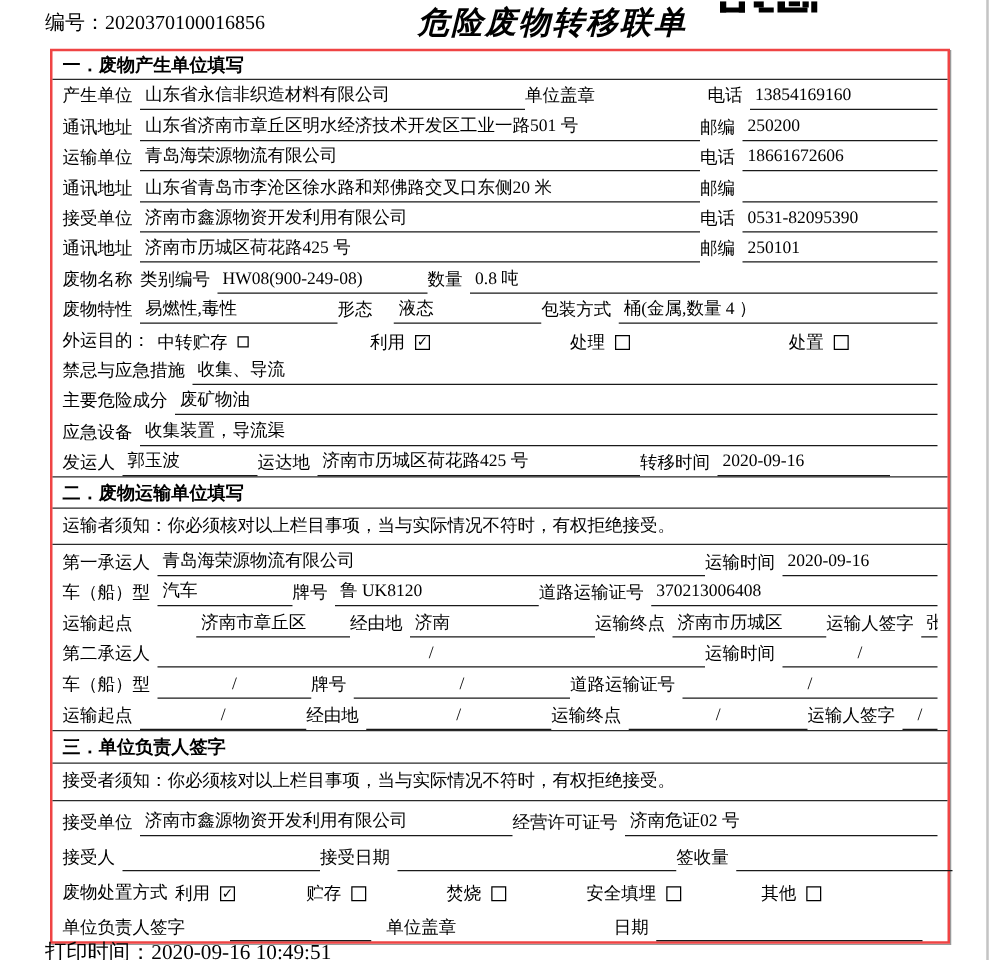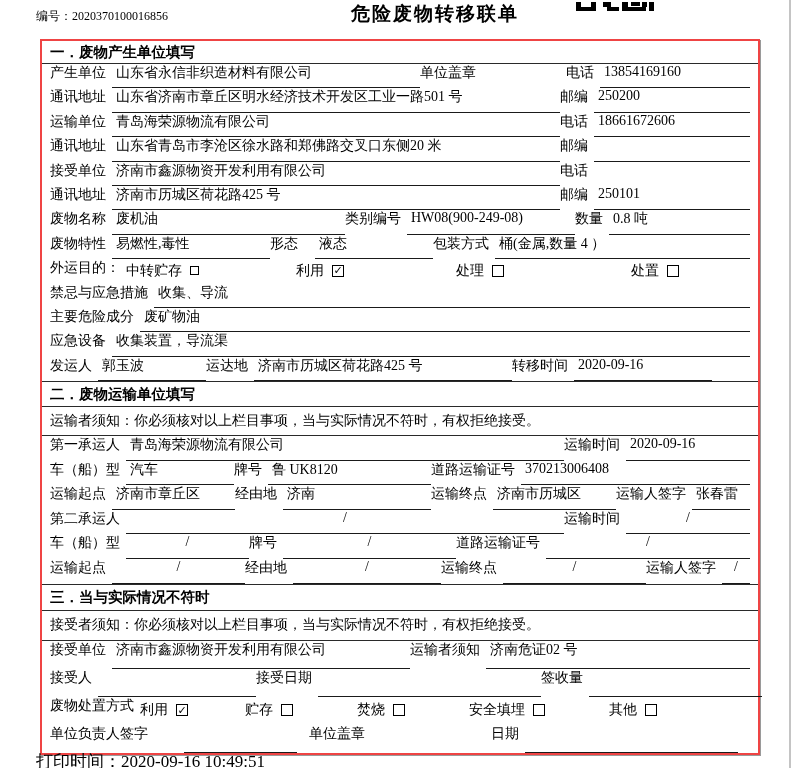--- a/index.html
+++ b/index.html
@@ -5,43 +5,43 @@
   html,body{margin:0;padding:0;}
   body{
     width:796px;height:768px;position:relative;overflow:hidden;
     background:#ffffff;color:#000;
     font-family:"Liberation Serif","DejaVu Serif",serif;
     font-size:14px;
   }
   
   .page-edge{position:absolute;left:789px;top:0;width:2px;height:768px;background:#c4c4c4;}
 
-  .doc-no{position:absolute;left:36px;top:8px;font-size:12px;white-space:nowrap;}
-  .doc-title{position:absolute;left:351px;top:1px;font-size:19px;font-weight:bold;letter-spacing:2px;white-space:nowrap;}
+  .doc-no{position:absolute;left:36px;top:8px;font-size:16px;white-space:nowrap;}
+  .doc-title{position:absolute;left:334px;top:1px;font-size:25px;font-weight:bold;letter-spacing:2px;white-space:nowrap;font-style:italic;}
   .qr-frag{position:absolute;left:576px;top:0;}
 
   .form-table{
     position:absolute;left:40px;top:39px;width:716px;
     border:2px solid #ef4444;
     box-shadow:1px 1px 0 #9a9a9a;
     background:#fff;
     display:flex;flex-direction:column;
   }
   .sec{display:flex;flex-direction:column;}
   .sec-header{
     font-weight:bold;font-size:14.5px;
     display:flex;align-items:center;padding:0 8px;
     border-bottom:1px solid #2a2a2a;
   }
   .sec-header.topline{border-top:1px solid #2a2a2a;}
   .notice{
     display:flex;align-items:center;padding:0 8px;
     border-bottom:1px solid #2a2a2a;white-space:nowrap;
   }
-  .frow{display:flex;padding:0 8px;}
+  .frow{display:flex;align-items:flex-end;padding:0 8px;}
   .lbl{white-space:nowrap;padding:0 6px 2px 0;}
   .val{
     border-bottom:1px solid #1a1a1a;
     padding:0 4px 2px;white-space:nowrap;overflow:hidden;
     min-height:16px;
   }
   .val.fill{flex:1 1 auto;}
   .val.center{text-align:center;}
   .gap{flex:0 0 auto;}
   .chk{display:flex;align-items:center;white-space:nowrap;padding-bottom:1px;flex:0 0 auto;}
@@ -115,30 +115,30 @@
       <div class="frow">
         <span class="lbl">通讯地址</span>
         <span class="val" style="flex: 0 0 440px; width: 440px;">山东省青岛市李沧区徐水路和郑佛路交叉口东侧20 米</span>
         <span class="lbl">邮编</span>
         <span class="val fill"></span>
       </div>
       <div class="frow">
         <span class="lbl">接受单位</span>
         <span class="val" style="flex: 0 0 440px; width: 440px;">济南市鑫源物资开发利用有限公司</span>
         <span class="lbl">电话</span>
+        <span class="val fill">0531-82095390</span>
       </div>
       <div class="frow">
         <span class="lbl">通讯地址</span>
         <span class="val" style="flex: 0 0 440px; width: 440px;">济南市历城区荷花路425 号</span>
         <span class="lbl">邮编</span>
         <span class="val fill">250101</span>
       </div>
       <div class="frow">
         <span class="lbl">废物名称</span>
-        <span class="val" style="flex: 0 0 225px; width: 225px;">废机油</span>
         <span class="lbl">类别编号</span>
         <span class="val" style="flex: 0 0 160px; width: 160px;">HW08(900-249-08)</span>
         <span class="lbl">数量</span>
         <span class="val fill">0.8 吨</span>
       </div>
       <div class="frow">
         <span class="lbl">废物特性</span>
         <span class="val" style="flex: 0 0 150px; width: 150px;">易燃性,毒性</span>
         <span class="lbl">形态</span>
         <span class="val" style="flex: 0 0 110px; width: 110px; margin-left: 11px;">液态</span>
@@ -198,21 +198,21 @@
       <div class="frow">
         <span class="lbl">车（船）型</span>
         <span class="val" style="flex: 0 0 100px; width: 100px;">汽车</span>
         <span class="lbl">牌号</span>
         <span class="val" style="flex: 0 0 155px; width: 155px;">鲁 UK8120</span>
         <span class="lbl">道路运输证号</span>
         <span class="val fill">370213006408</span>
       </div>
       <div class="frow">
         <span class="lbl">运输起点</span>
-        <span class="val" style="flex: 0 0 115px; width: 115px;">济南市章丘区</span>
+        <span class="val" style="flex: 0 0 115px; width: 115px; margin-left: 45px;">济南市章丘区</span>
         <span class="lbl">经由地</span>
         <span class="val" style="flex: 0 0 140px; width: 140px;">济南</span>
         <span class="lbl">运输终点</span>
         <span class="val" style="flex: 0 0 115px; width: 115px;">济南市历城区</span>
         <span class="lbl">运输人签字</span>
         <span class="val fill">张春雷</span>
       </div>
       <div class="frow">
         <span class="lbl">第二承运人</span>
         <span class="val center" style="flex: 0 0 430px; width: 430px;">/</span>
@@ -232,26 +232,26 @@
         <span class="val center" style="flex: 0 0 125px; width: 125px;">/</span>
         <span class="lbl">经由地</span>
         <span class="val center" style="flex: 0 0 140px; width: 140px;">/</span>
         <span class="lbl">运输终点</span>
         <span class="val center" style="flex: 0 0 135px; width: 135px;">/</span>
         <span class="lbl">运输人签字</span>
         <span class="val fill center">/</span>
       </div>
     </div>
     <div class="sec sec2">
-      <div class="sec-header topline">三．当与实际情况不符时</div>
+      <div class="sec-header topline">三．单位负责人签字</div>
       <div class="notice">接受者须知：你必须核对以上栏目事项，当与实际情况不符时，有权拒绝接受。</div>
       <div class="frow">
         <span class="lbl">接受单位</span>
         <span class="val" style="flex: 0 0 290px; width: 290px;">济南市鑫源物资开发利用有限公司</span>
-        <span class="lbl">运输者须知</span>
+        <span class="lbl">经营许可证号</span>
         <span class="val fill">济南危证02 号</span>
       </div>
       <div class="frow">
         <span class="lbl">接受人</span>
         <span class="val" style="flex: 0 0 150px; width: 150px;"></span>
         <span class="lbl">接受日期</span>
         <span class="val" style="flex: 0 0 215px; width: 215px;"></span>
         <span class="lbl">签收量</span>
         <span class="val" style="flex: 0 0 165px; width: 165px;"></span>
       </div>

